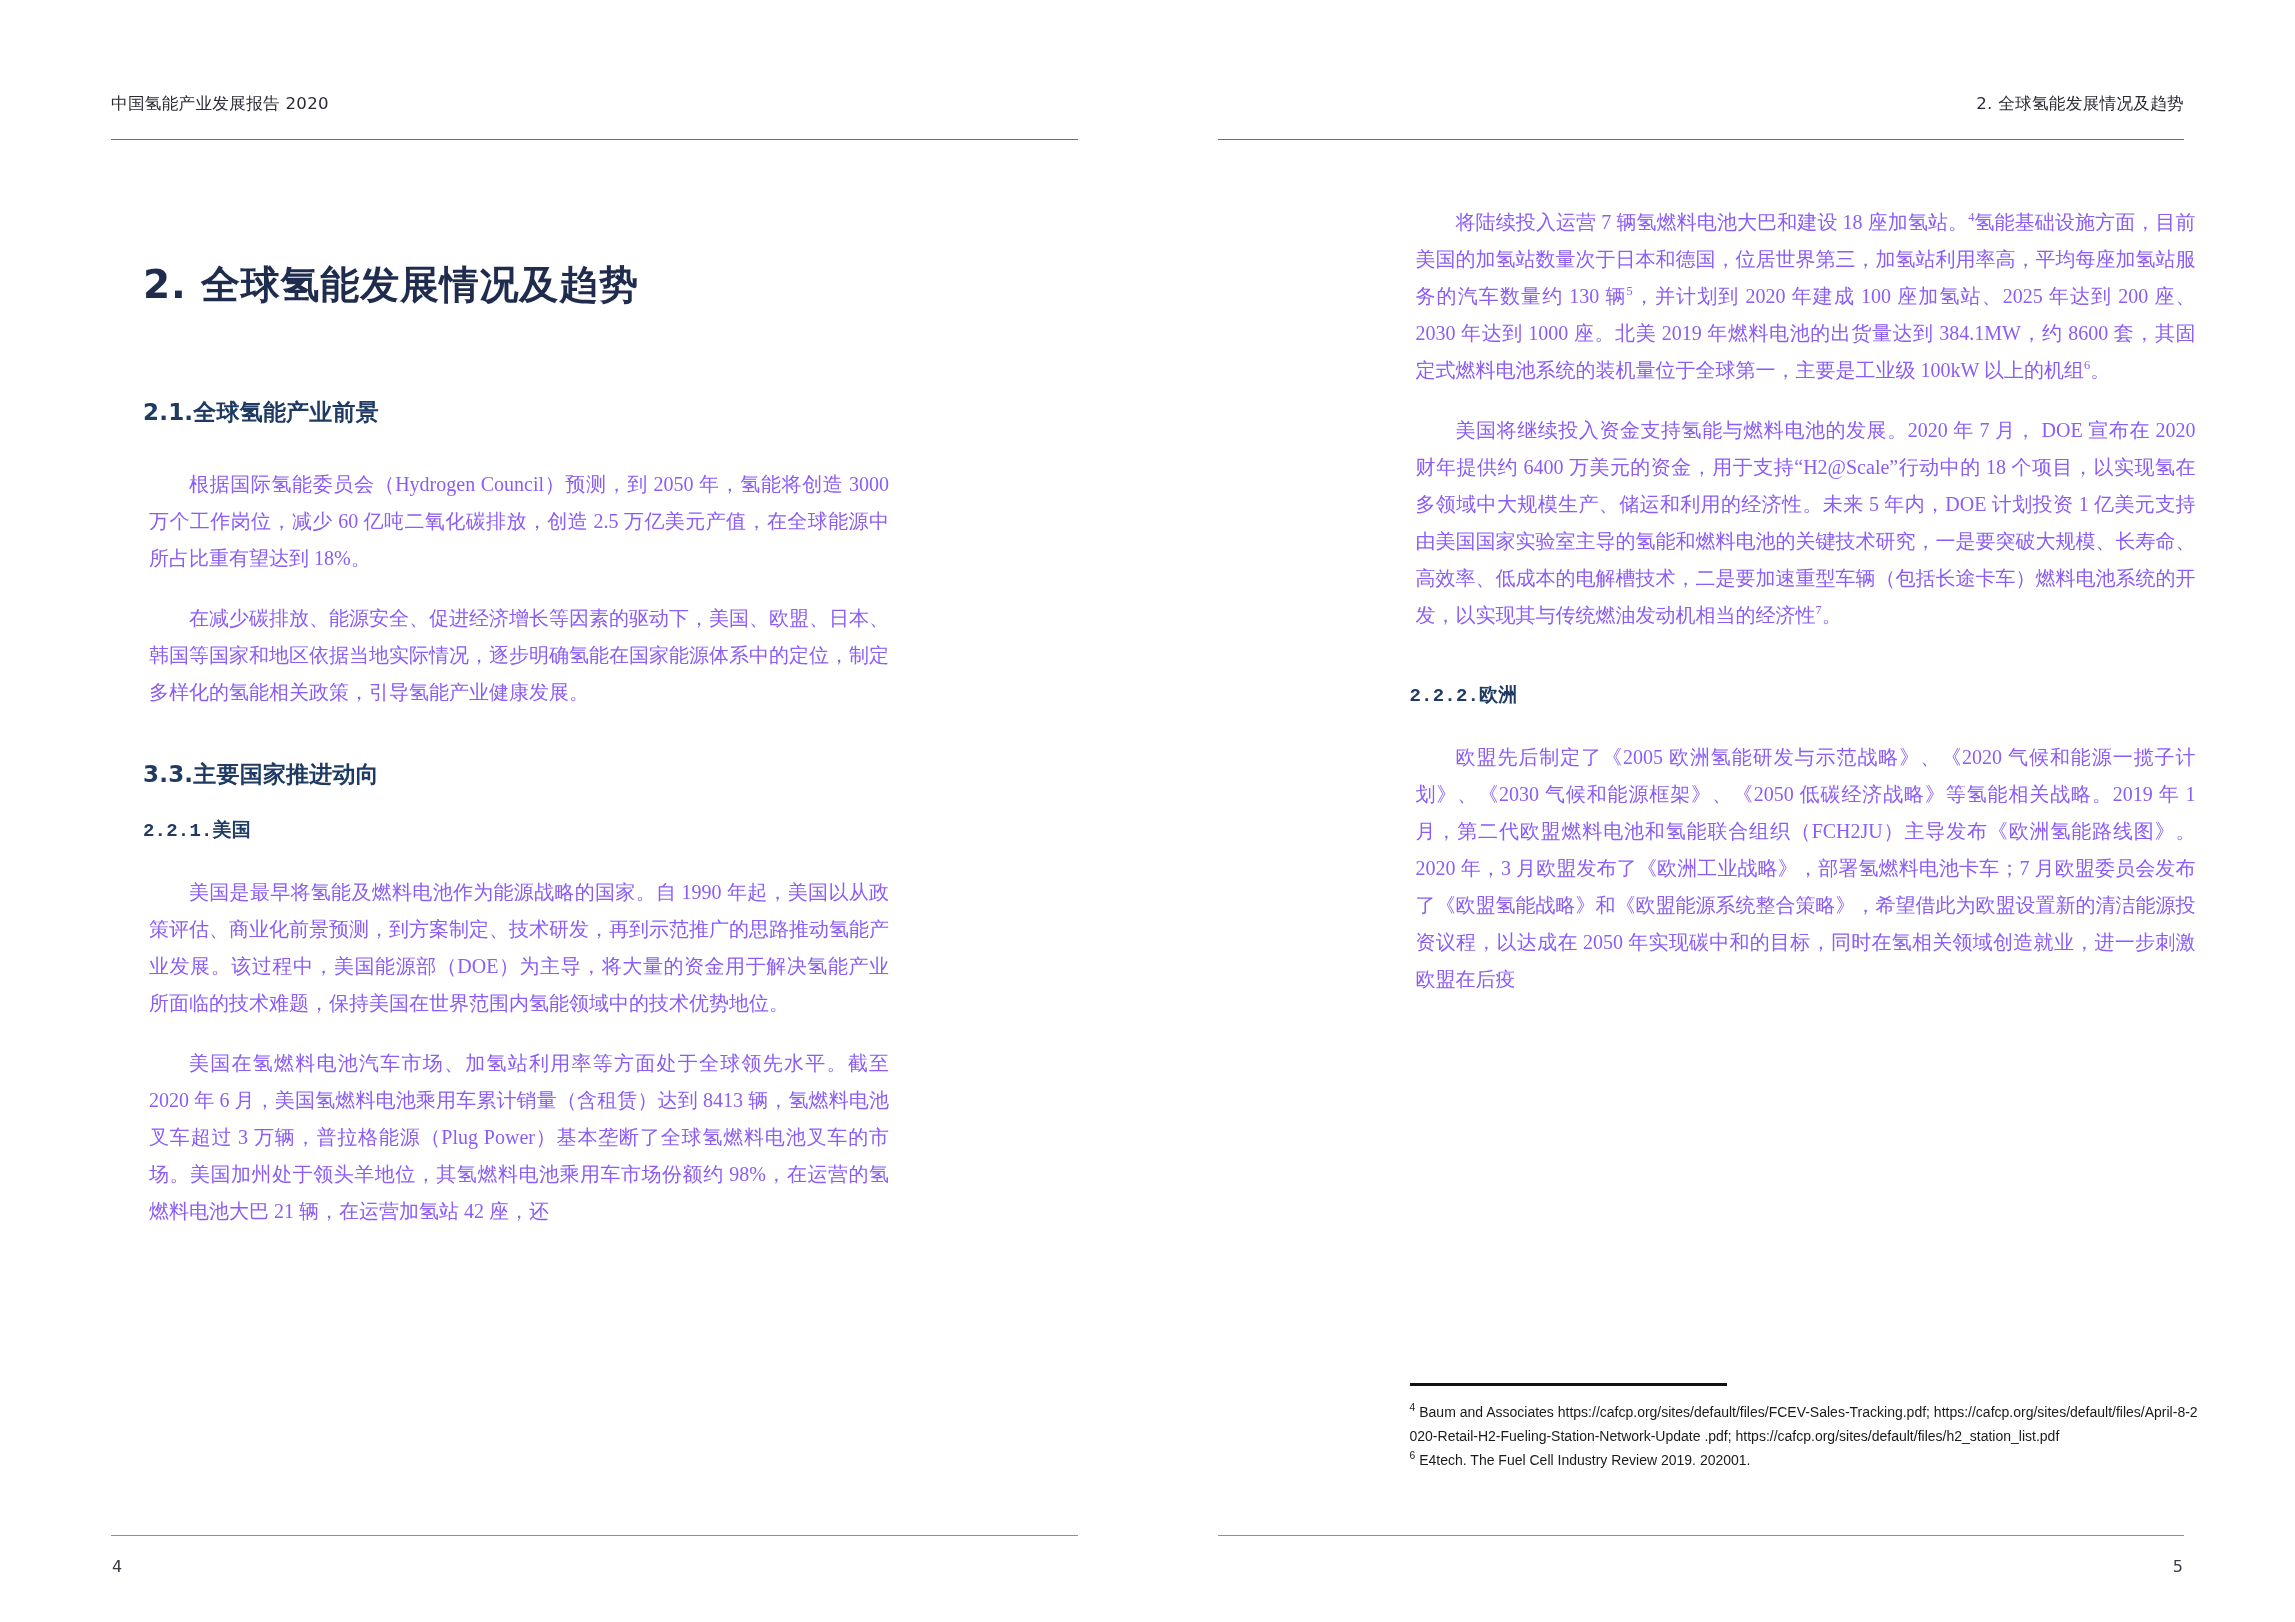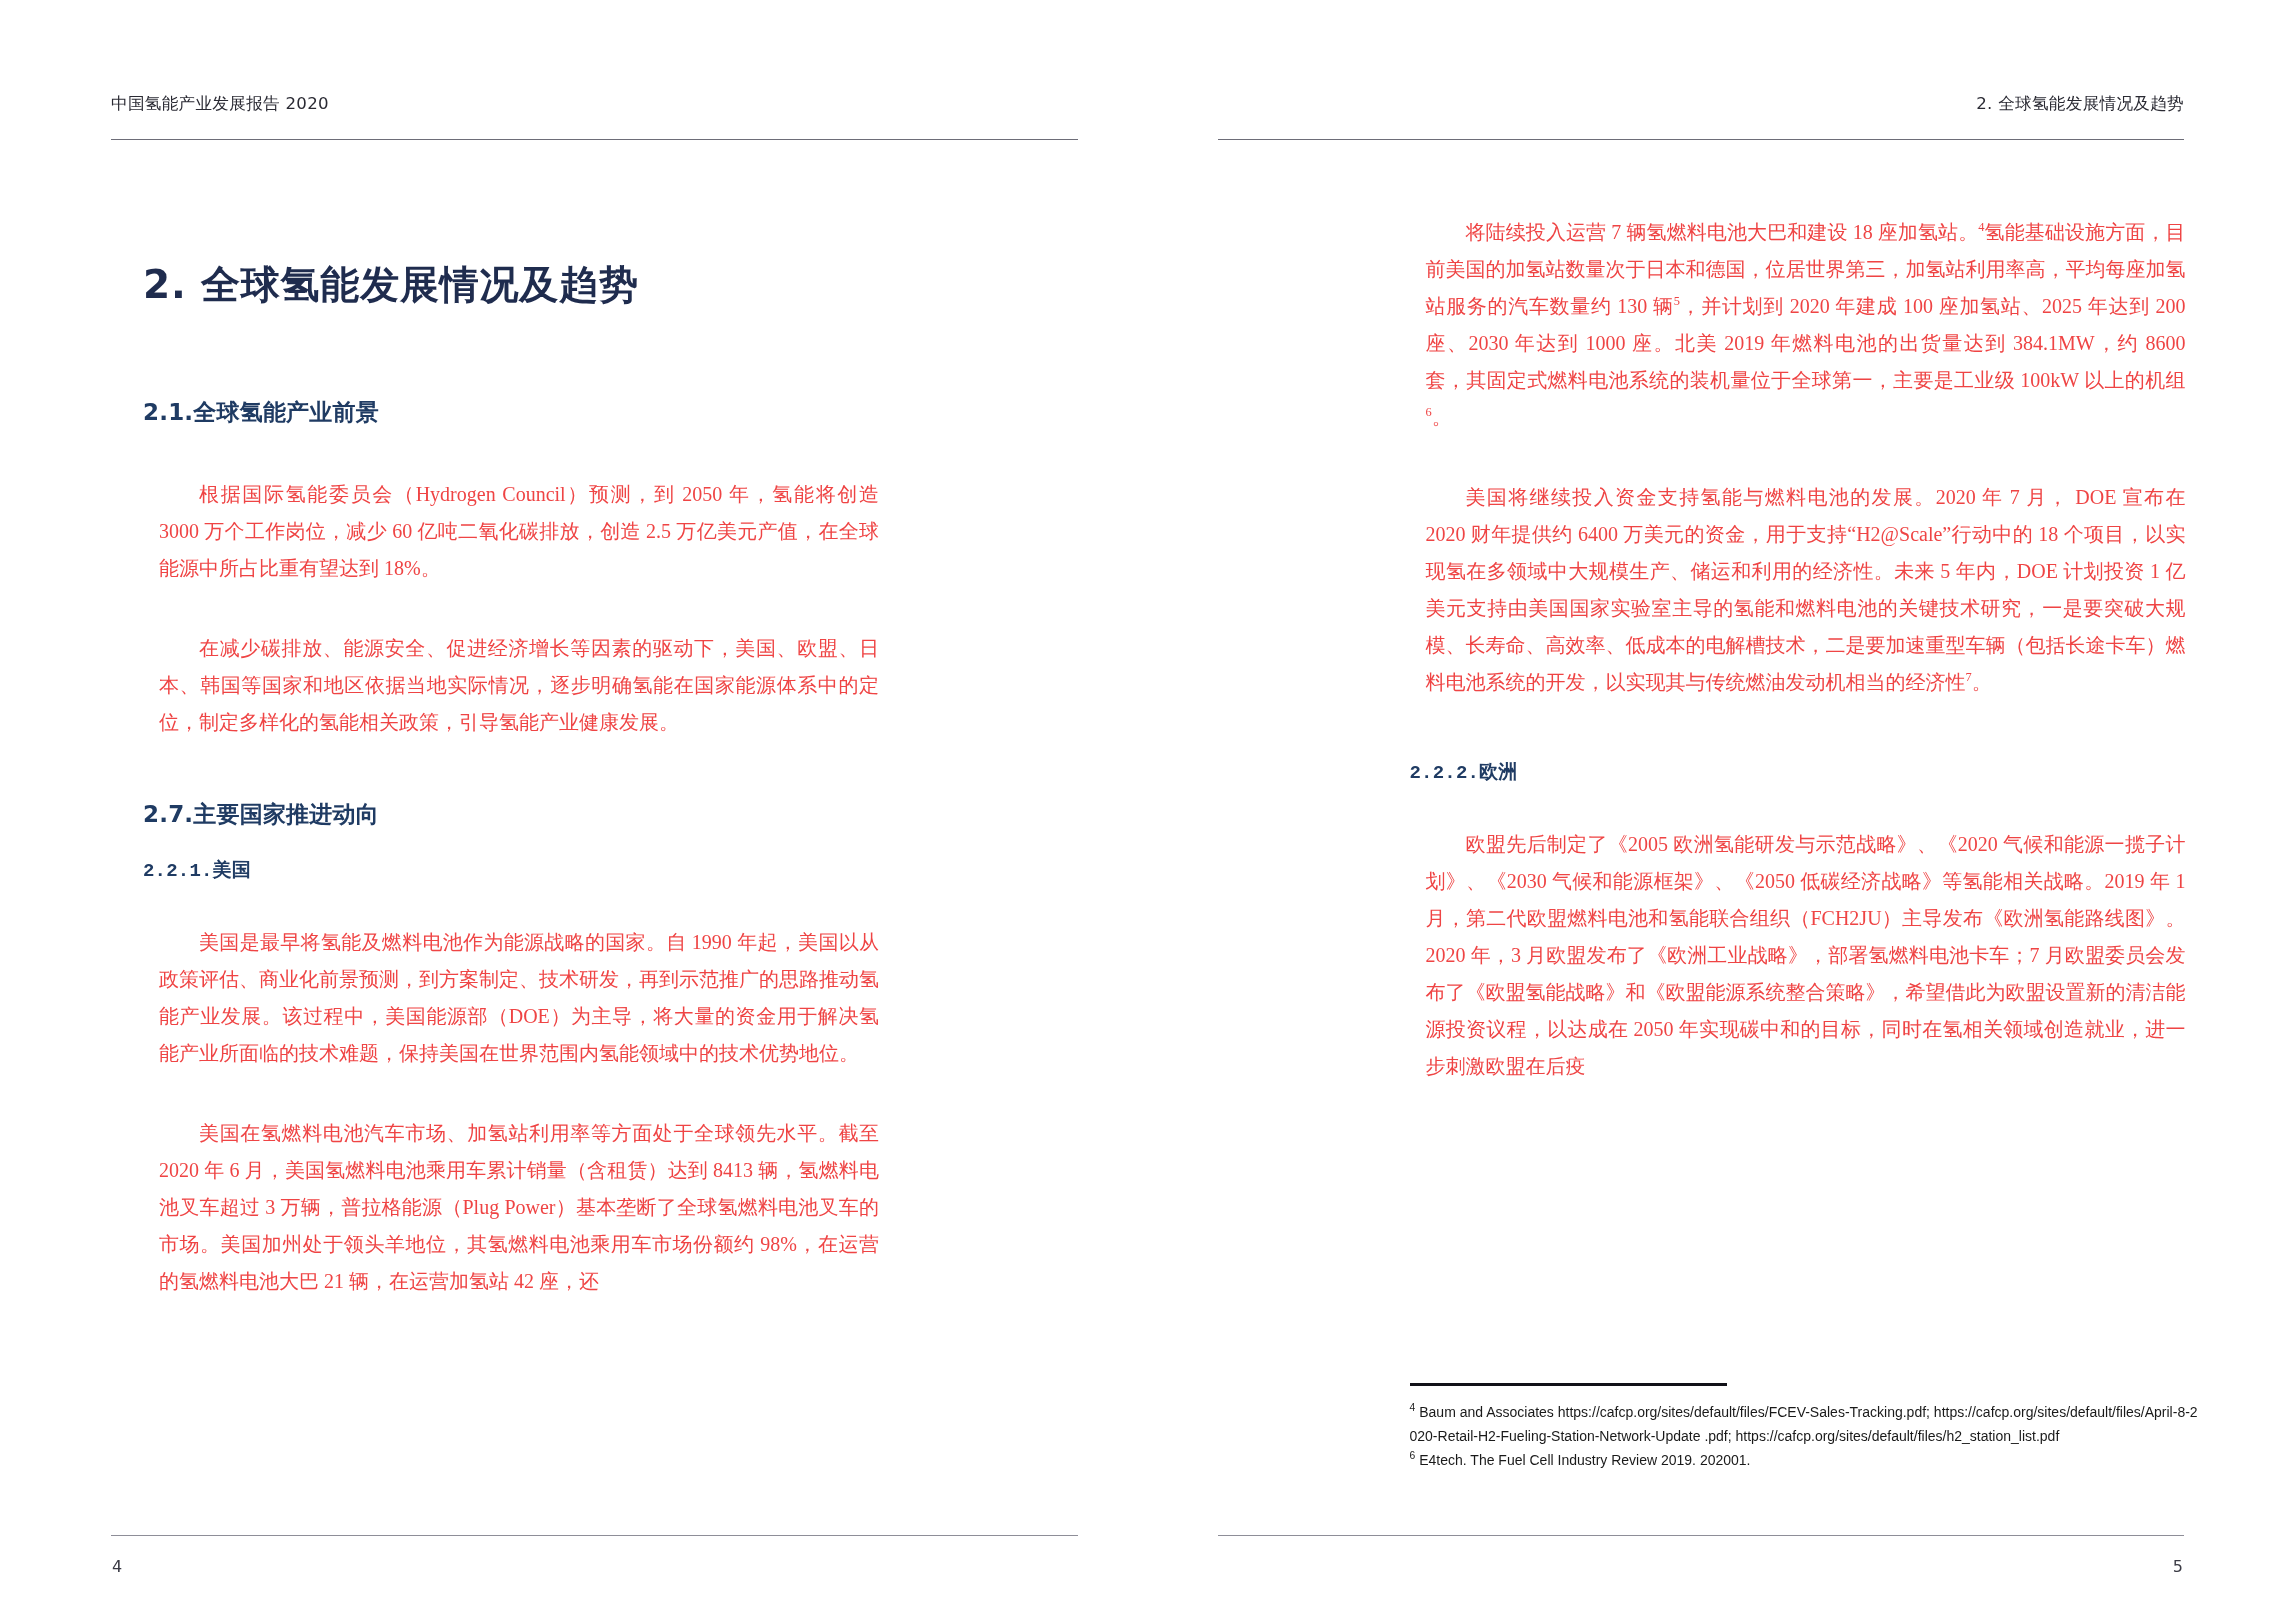--- a/index.html
+++ b/index.html
@@ -118,25 +118,25 @@
     padding: 0;
     font-family: Liberation Mono, monospace;
     font-weight: bold;
     font-size: 19px;
     line-height: 1.3;
     color: #1f3b63;
     letter-spacing: 0.2px;
   }
 
   p.body {
-    margin: 16px;
+    margin: 6px;
     padding: 0;
     font-size: 20px;
     line-height: 37px;
-    color: #ef4444;
+    color: #8b5cf6;
     text-align: justify;
     text-justify: inter-character;
     text-indent: 2em;
     font-family: "Liberation Serif", "DejaVu Serif", serif;
   }
 
   .sup {
     font-size: 0.62em;
     vertical-align: super;
     line-height: 0;
@@ -202,21 +202,21 @@
       <div class="gap-h2-p"></div>
 
       <p class="body">根据国际氢能委员会（Hydrogen Council）预测，到 2050 年，氢能将创造 3000 万个工作岗位，减少 60 亿吨二氧化碳排放，创造 2.5 万亿美元产值，在全球能源中所占比重有望达到 18%。</p>
 
       <div class="gap-p"></div>
 
       <p class="body">在减少碳排放、能源安全、促进经济增长等因素的驱动下，美国、欧盟、日本、韩国等国家和地区依据当地实际情况，逐步明确氢能在国家能源体系中的定位，制定多样化的氢能相关政策，引导氢能产业健康发展。</p>
 
       <div class="gap-p-h2"></div>
 
-      <h2 class="h2">2.7.主要国家推进动向</h2>
+      <h2 class="h2">3.3.主要国家推进动向</h2>
 
       <div class="gap-h2-h3"></div>
 
       <h3 class="h3">2.2.1.美国</h3>
 
       <div class="gap-h3-p"></div>
 
       <p class="body">美国是最早将氢能及燃料电池作为能源战略的国家。自 1990 年起，美国以从政策评估、商业化前景预测，到方案制定、技术研发，再到示范推广的思路推动氢能产业发展。该过程中，美国能源部（DOE）为主导，将大量的资金用于解决氢能产业所面临的技术难题，保持美国在世界范围内氢能领域中的技术优势地位。</p>
 
       <div class="gap-p"></div>

